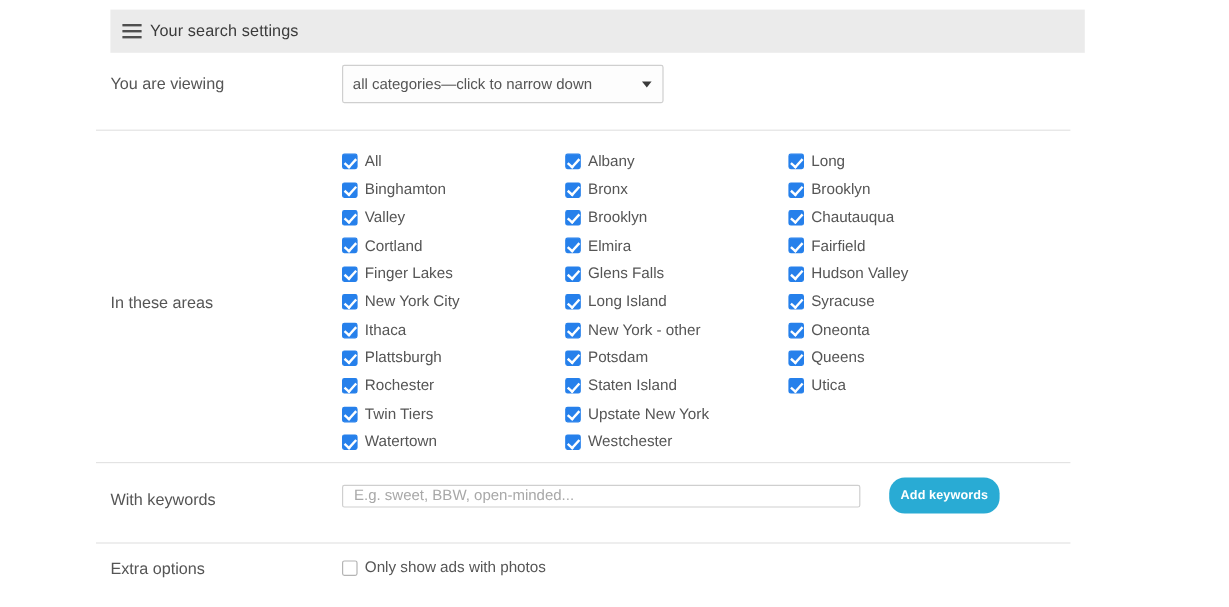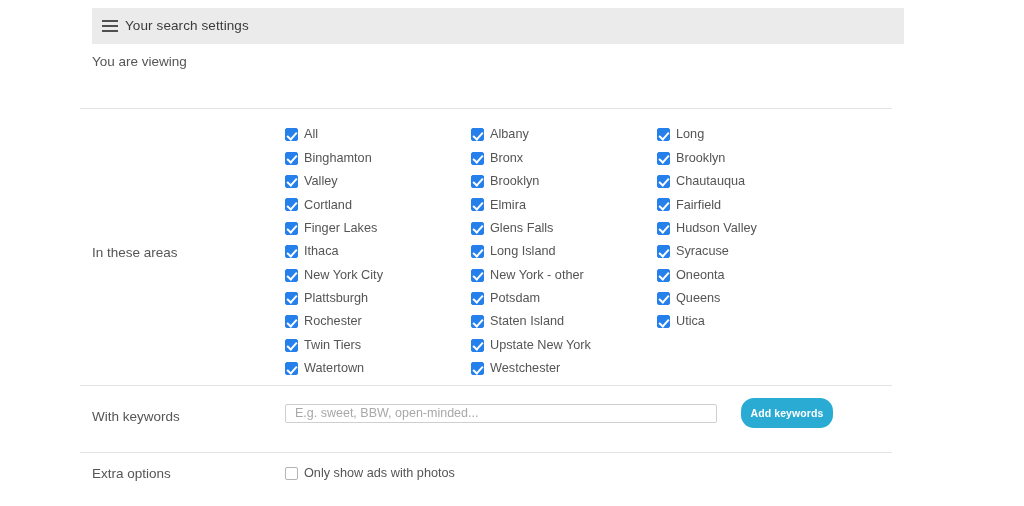--- a/index.html
+++ b/index.html
@@ -194,20 +194,26 @@
     <span class="hamburger">
       <span></span>
         <span></span>
         <span></span>
     </span>
     <span class="panel-header-title">Your search settings</span>
   </div>
 
   <div class="row" style="top:54px;">
     <div class="row-label">You are viewing</div>
+    <div class="row-field">
+      <div class="select-box">
+        <span>all categories—click to narrow down</span>
+        <span class="select-arrow"></span>
+      </div>
+    </div>
   </div>
 
   <div class="divider" style="top:108px;"></div>
 
   <div class="row" style="top:123px;">
     <div class="row-label" style="padding-top:2px;">In these areas</div>
     <div class="row-field">
       <div class="areas-grid">
         <div class="areas-col" id="area-col-0">
             <div class="cb-item">
@@ -225,25 +231,25 @@
             <div class="cb-item">
               <span class="cbx checked"></span>
               <span class="cb-label">Cortland</span>
             </div>
             <div class="cb-item">
               <span class="cbx checked"></span>
               <span class="cb-label">Finger Lakes</span>
             </div>
             <div class="cb-item">
               <span class="cbx checked"></span>
+              <span class="cb-label">New York City</span>
+            </div>
+            <div class="cb-item">
+              <span class="cbx checked"></span>
               <span class="cb-label">Ithaca</span>
-            </div>
-            <div class="cb-item">
-              <span class="cbx checked"></span>
-              <span class="cb-label">New York City</span>
             </div>
             <div class="cb-item">
               <span class="cbx checked"></span>
               <span class="cb-label">Plattsburgh</span>
             </div>
             <div class="cb-item">
               <span class="cbx checked"></span>
               <span class="cb-label">Rochester</span>
             </div>
             <div class="cb-item">

